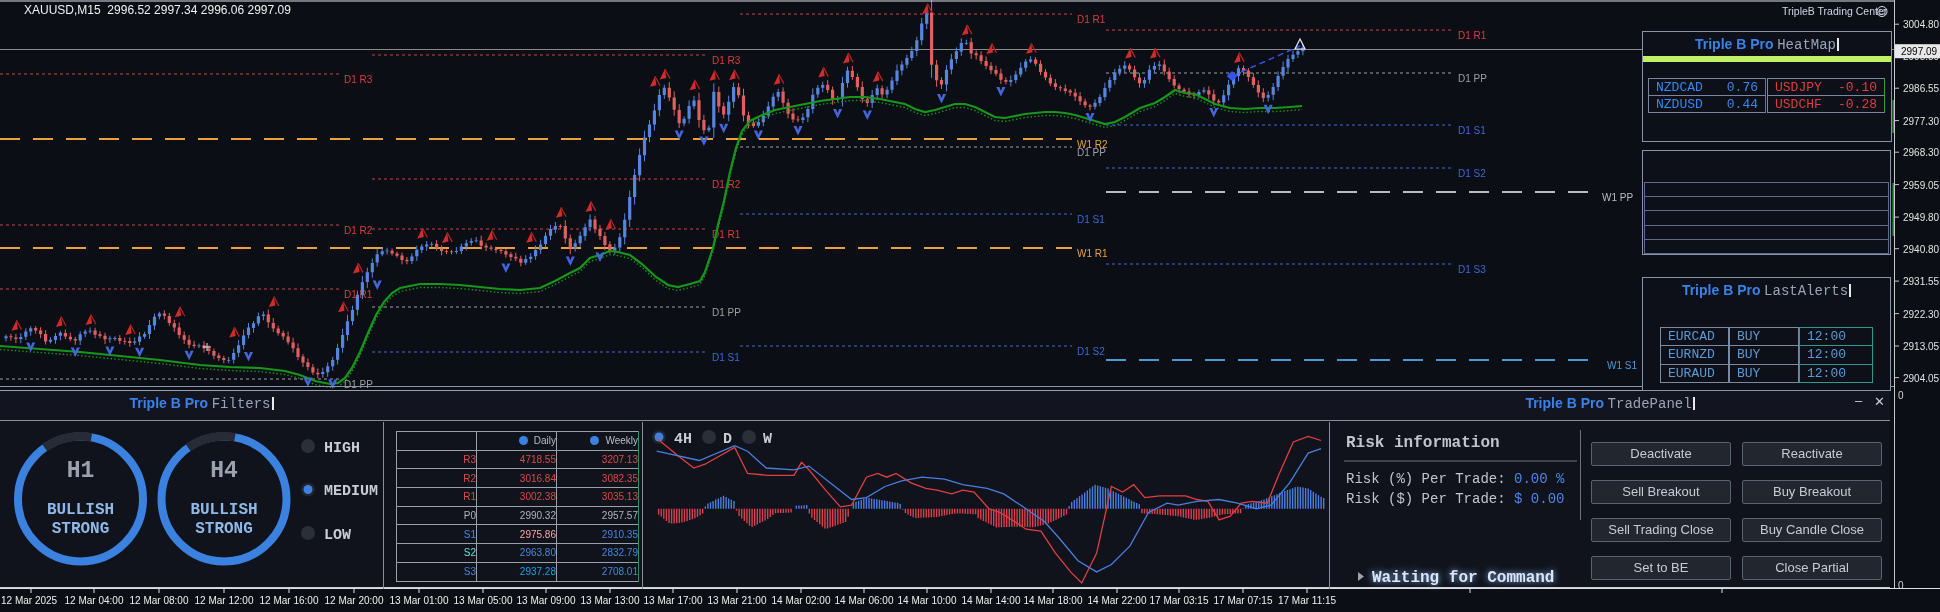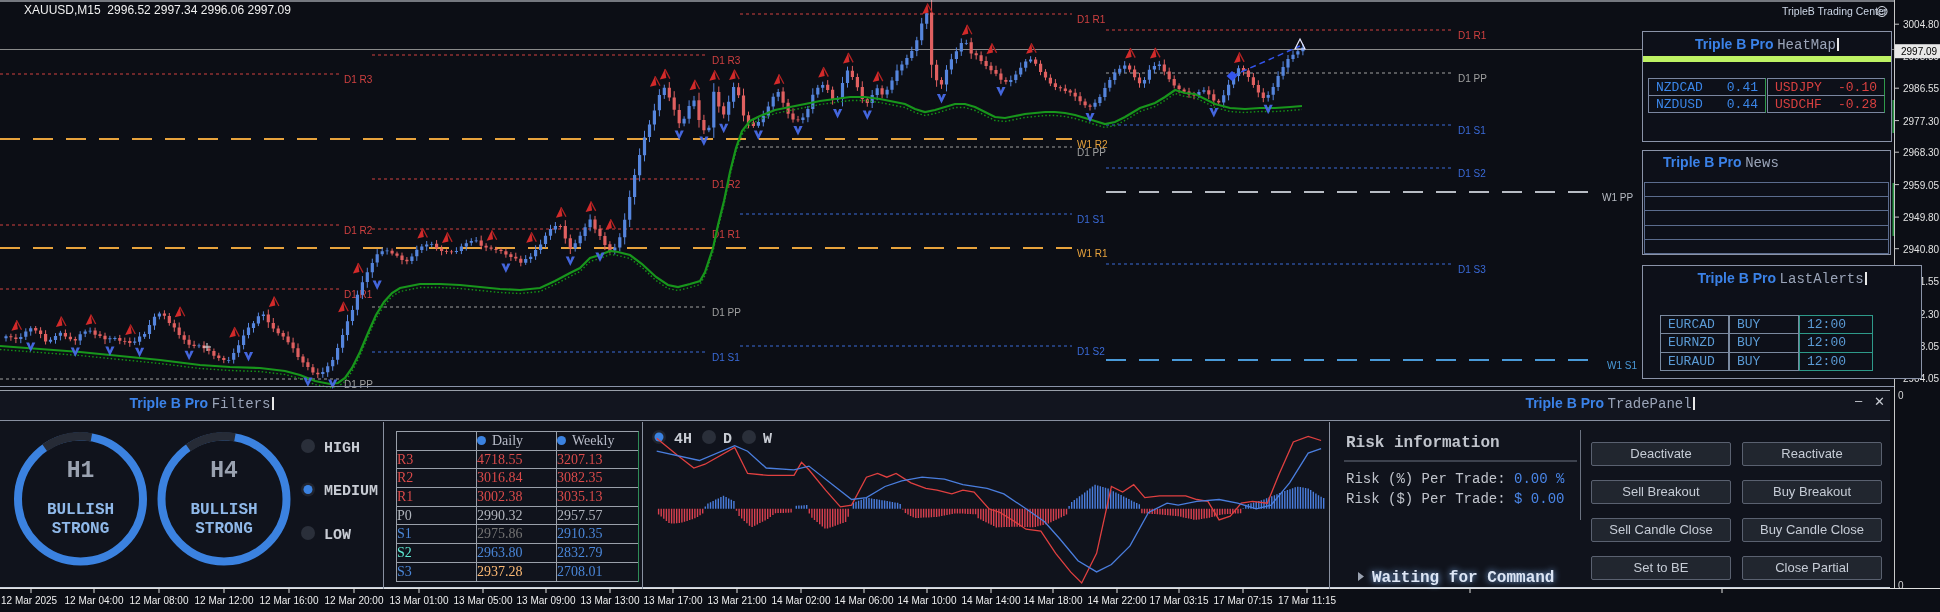--- a/index.html
+++ b/index.html
@@ -4,21 +4,21 @@
 body{width:1940px;height:612px;background:#0c0e15;font-family:"Liberation Sans",sans-serif;position:relative;overflow:hidden}
 svg text{font-family:"Liberation Sans",sans-serif}
 .rlab{fill:#c8ccd4;font-size:15px;font-weight:bold;font-family:"Liberation Mono",monospace}
 .panel{position:absolute;border:1px solid #8a93a8;background:#0d1019}
 .phdr{text-align:center;font-size:13px;padding-top:4px;height:30px}
 .phdr b{color:#3b82e8;font-size:14px}
 .phdr span{color:#9aa4b8;font-family:"Liberation Mono",monospace;font-size:14px}
 .cell{position:absolute;border:1px solid #7a86a0;border-right:1px solid #2e9a4a;font-family:"Liberation Mono",monospace;font-size:13px;display:flex;justify-content:space-between;align-items:center;padding:0 7px}
 .ptab{position:absolute;left:396px;top:40px;width:243px;border-top:1px solid #9aa0aa;border-left:1px solid #9aa0aa;border-right:1px solid #2e8b57}
 .prow{display:flex;height:18.7px;border-bottom:1px solid #9aa0aa}
-.prow div{border-right:1px solid #9aa0aa;font-family:Liberation Serif, serif;font-size:14px;display:flex;align-items:center;justify-content:flex-start}
+.prow div{border-right:1px solid #9aa0aa;font-family:Liberation Sans, sans-serif;font-size:10px;display:flex;align-items:center;justify-content:flex-end}
 .prow div:last-child{border-right:none}
 .pc1{width:80px}.pc2{width:80px}.pc3{flex:1}
 .phead div{color:#b8bcc8}
 .pdot{width:9px;height:9px;border-radius:50%;background:#3b82e0;display:inline-block;margin-right:6px}
 .btn{position:absolute;width:140px;height:24px;background:#21262f;border:1px solid #5a6170;border-radius:2px;color:#c6ccd6;font-size:13px;text-align:center;line-height:22px}
 .alrow{display:flex;height:18.3px}
 .alrow div{border:1px solid #7a8aa0;margin-top:-1px;font-family:"Liberation Mono",monospace;font-size:13px;color:#5b9bd5;display:flex;align-items:center;padding-left:7px}
 </style></head><body>
 <svg width="1940" height="612" style="position:absolute;left:0;top:0">
 <rect width="1940" height="612" fill="#0c0e15"></rect>
@@ -196,31 +196,31 @@
         <div class="pc2" style="color:#d94a4a">3002.38</div>
         <div class="pc3" style="color:#d94a4a">3035.13</div>
       </div>
       <div class="prow">
         <div class="pc1" style="color:#b0b4bc">P0</div>
         <div class="pc2" style="color:#b0b4bc">2990.32</div>
         <div class="pc3" style="color:#b0b4bc">2957.57</div>
       </div>
       <div class="prow">
         <div class="pc1" style="color:#4a86d8">S1</div>
-        <div class="pc2" style="color:#737373">2975.86</div>
+        <div class="pc2" style="color:#fca5a5">2975.86</div>
         <div class="pc3" style="color:#4a86d8">2910.35</div>
       </div>
       <div class="prow">
         <div class="pc1" style="color:#5eead4">S2</div>
         <div class="pc2" style="color:#4a86d8">2963.80</div>
         <div class="pc3" style="color:#4a86d8">2832.79</div>
       </div>
       <div class="prow">
         <div class="pc1" style="color:#4a86d8">S3</div>
-        <div class="pc2" style="color:#fdba74">2937.28</div>
+        <div class="pc2" style="color:#0ea5e9">2937.28</div>
         <div class="pc3" style="color:#4a86d8">2708.01</div>
       </div>
     </div>
   <div style="position:absolute;left:1346px;top:434px;"></div>
 </div>
 <svg width="1940" height="612" style="position:absolute;left:0;top:0;pointer-events:none">
 <circle cx="80.5" cy="499" r="62.5" fill="none" stroke="#3b82e0" stroke-width="8"></circle>
 <path d="M91.4 437.4A62.5 62.5 0 0 0 44.7 447.8" fill="none" stroke="#262b36" stroke-width="8.5"></path>
 <text x="80.5" y="477" fill="#9aa2b0" font-size="23" text-anchor="middle" style="font-family:'Liberation Mono',monospace;font-weight:bold">H1</text>
 <text x="80.5" y="514" fill="#8fb8e8" font-size="16" text-anchor="middle" style="font-family:'Liberation Mono',monospace;font-weight:bold">BULLISH</text>
@@ -254,57 +254,56 @@
 <text x="1346" y="483" fill="#c0c4cc" font-size="14" style="font-family:'Liberation Mono',monospace">Risk (%) Per Trade: <tspan fill="#4a86e8">0.00 %</tspan></text>
 <text x="1346" y="503" fill="#c0c4cc" font-size="14" style="font-family:'Liberation Mono',monospace">Risk ($) Per Trade: <tspan fill="#4a86e8">$ 0.00</tspan></text>
 <path d="M1358 572l6 4.5l-6 4.5Z" fill="#9aa2b0"></path>
 <text x="1372" y="582" fill="#dde6f5" font-size="16" style="font-family:'Liberation Mono',monospace;font-weight:bold;text-shadow:0 0 7px #88bbff">Waiting for Command</text>
 </svg>
 
 <div class="btn" style="left:1591px;top:442px">Deactivate</div>
 <div class="btn" style="left:1742px;top:442px">Reactivate</div>
 <div class="btn" style="left:1591px;top:480px">Sell Breakout</div>
 <div class="btn" style="left:1742px;top:480px">Buy Breakout</div>
-<div class="btn" style="left:1591px;top:518px">Sell Candle Close</div>
+<div class="btn" style="left:1591px;top:518px">Sell Trading Close</div>
 <div class="btn" style="left:1742px;top:518px">Buy Candle Close</div>
 <div class="btn" style="left:1591px;top:556px">Set to BE</div>
 <div class="btn" style="left:1742px;top:556px">Close Partial</div>
 
 <div class="panel" style="left:1642px;top:31px;width:250px;height:111px">
   <div class="phdr" style="border-bottom:6px solid #bef264"><b>Triple B Pro</b> <span>HeatMap</span><span style="display:inline-block;width:2px;height:13px;background:#e8e8e8;vertical-align:-2px;margin-left:1px"></span></div>
   <div class="cell" style="left:5px;top:46px;width:118px;height:18px;color:#3b86e8">
       <span>NZDCAD</span>
-      <span>0.41</span>
+      <span>0.76</span>
     </div>
   <div class="cell" style="left:124px;top:46px;width:118px;height:18px;color:#d84040">
       <span>USDJPY</span>
       <span>-0.10</span>
     </div>
   <div class="cell" style="left:5px;top:63px;width:118px;height:18px;color:#3b86e8">
       <span>NZDUSD</span>
       <span>0.44</span>
     </div>
   <div class="cell" style="left:124px;top:63px;width:118px;height:18px;color:#d84040">
       <span>USDCHF</span>
       <span>-0.28</span>
     </div>
 </div>
 
 <div class="panel" style="left:1642px;top:150px;width:249px;height:105px">
-  <div style="padding:3px 0 0 20px;font-size:13px"><b style="color:#3b82e8;font-size:14px">Triple B Pro</b> <span style="color:#9aa4b8;font-family:'Liberation Mono',monospace;font-size:14px">News</span></div>
   <div style="position:absolute;left:1px;top:31px;width:245px;height:72px;border:1px solid #5b6c8e">
     <div style="height:14.2px;border-bottom:1px solid #5b6c8e"></div>
     <div style="height:14.2px;border-bottom:1px solid #5b6c8e"></div>
     <div style="height:14.2px;border-bottom:1px solid #5b6c8e"></div>
     <div style="height:14.2px;border-bottom:1px solid #5b6c8e"></div>
     <div style="height:14.2px"></div>
   </div>
 </div>
 
-<div class="panel" style="left:1642px;top:265px;width:280px;height:114px">
+<div class="panel" style="left:1642px;top:277px;width:249px;height:114px">
   <div class="phdr"><b>Triple B Pro</b> <span>LastAlerts</span><span style="display:inline-block;width:2px;height:13px;background:#e8e8e8;vertical-align:-2px;margin-left:1px"></span></div>
   <div style="position:absolute;left:17px;top:50px;width:213px">
     <div class="alrow">
         <div style="width:69px">EURCAD</div>
         <div style="width:70px">BUY</div>
         <div style="flex:1;border-color:#2e9a8a">12:00</div>
       </div>
     <div class="alrow">
         <div style="width:69px">EURNZD</div>
         <div style="width:70px">BUY</div>

